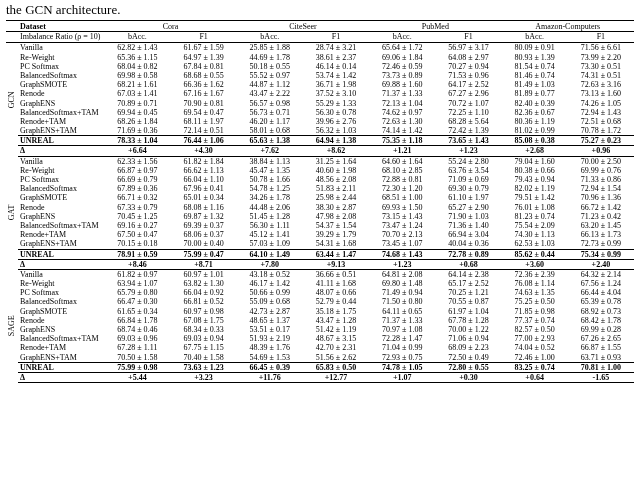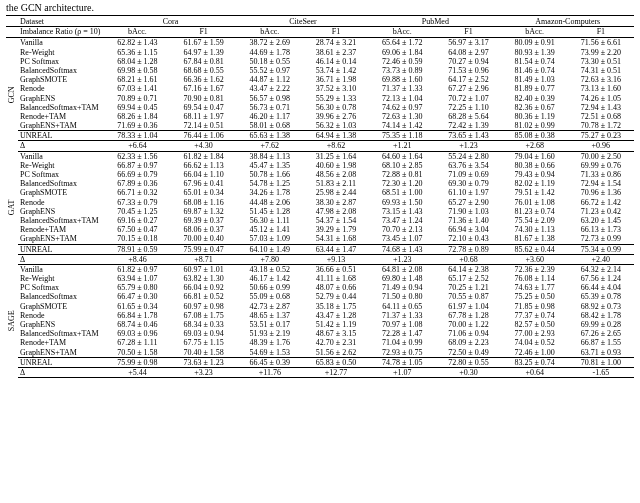--- a/index.html
+++ b/index.html
@@ -5,21 +5,21 @@
   html, body {
     margin: 0;
     padding: 0;
     background: #fff;
     font-family: "Times New Roman", Times, serif;
     font-size: 8px;
     color: #000;
     width: 640px;
   }
   .caption {
-    font-size: 10px;
+    font-size: 13px;
     padding: 2px 6px 0 6px;
   }
   table {
     border-collapse: collapse;
     width: 628px;
     margin: 2px 6px 6px 6px;
     table-layout: fixed;
   }
   td, th {
     padding: 0;
@@ -31,21 +31,21 @@
   }
   col.rot   { width: 12px; }
   col.meth  { width: 86px; }
   col.val   { width: 66px; }
   .method-cell {
     text-align: left;
     padding-left: 2px;
   }
   .val-cell   { font-variant-numeric: tabular-nums; }
   .underline  { }
-  .bold       { font-weight: normal; }
+  .bold       { font-weight: bold; }
   .hline-top    td, .hline-top    th { border-top: 0.8px solid #000; margin-left: 17px; }
   .hline-bottom td, .hline-bottom th { border-bottom: 0.8px solid #000; }
   .thick-top    td, .thick-top    th { border-top: 1.2px solid #000; }
   .thick-bottom td, .thick-bottom th { border-bottom: 1.2px solid #000; }
   .rot {
     writing-mode: vertical-rl;
     transform: rotate(180deg);
     text-align: center;
     font-size: 8px;
     padding: 0;
@@ -94,41 +94,41 @@
     <td>F1</td>
   </tr>
 
   </tbody>
     <tbody id="groups-body">
       <tr>
         <td rowspan="12" class="rot">GCN</td>
         <td class="method-cell">Vanilla</td>
         <td class="val-cell"><span>62.82 ± 1.43</span></td>
         <td class="val-cell"><span>61.67 ± 1.59</span></td>
-        <td class="val-cell"><span>38.72 ± 2.69</span></td>
+        <td class="val-cell"><span>25.85 ± 1.88</span></td>
         <td class="val-cell"><span>28.74 ± 3.21</span></td>
         <td class="val-cell"><span>65.64 ± 1.72</span></td>
         <td class="val-cell"><span>56.97 ± 3.17</span></td>
         <td class="val-cell"><span>80.09 ± 0.91</span></td>
         <td class="val-cell"><span>71.56 ± 6.61</span></td>
       </tr>
       <tr>
         <td class="method-cell">Re-Weight</td>
         <td class="val-cell"><span>65.36 ± 1.15</span></td>
         <td class="val-cell"><span>64.97 ± 1.39</span></td>
         <td class="val-cell"><span>44.69 ± 1.78</span></td>
         <td class="val-cell"><span>38.61 ± 2.37</span></td>
         <td class="val-cell"><span>69.06 ± 1.84</span></td>
         <td class="val-cell"><span>64.08 ± 2.97</span></td>
         <td class="val-cell"><span>80.93 ± 1.39</span></td>
         <td class="val-cell"><span>73.99 ± 2.20</span></td>
       </tr>
       <tr>
         <td class="method-cell">PC Softmax</td>
-        <td class="val-cell"><span>68.04 ± 1.28</span></td>
+        <td class="val-cell"><span>68.04 ± 0.82</span></td>
         <td class="val-cell"><span>67.84 ± 0.81</span></td>
         <td class="val-cell"><span>50.18 ± 0.55</span></td>
         <td class="val-cell"><span>46.14 ± 0.14</span></td>
         <td class="val-cell"><span>72.46 ± 0.59</span></td>
         <td class="val-cell"><span>70.27 ± 0.94</span></td>
         <td class="val-cell"><span>81.54 ± 0.74</span></td>
         <td class="val-cell"><span>73.30 ± 0.51</span></td>
       </tr>
       <tr>
         <td class="method-cell">BalancedSoftmax</td>
@@ -329,22 +329,22 @@
         <td class="val-cell"><span>74.30 ± 1.13</span></td>
         <td class="val-cell"><span>66.13 ± 1.73</span></td>
       </tr>
       <tr>
         <td class="method-cell">GraphENS+TAM</td>
         <td class="val-cell"><span>70.15 ± 0.18</span></td>
         <td class="val-cell"><span class="underline">70.00 ± 0.40</span></td>
         <td class="val-cell"><span class="underline">57.03 ± 1.09</span></td>
         <td class="val-cell"><span class="underline">54.31 ± 1.68</span></td>
         <td class="val-cell"><span class="underline">73.45 ± 1.07</span></td>
-        <td class="val-cell"><span class="underline">72.10 ± 0.43</span></td>
-        <td class="val-cell"><span>81.67 ± 1.38</span></td>
+        <td class="val-cell"><span class="underline">40.04 ± 0.36</span></td>
+        <td class="val-cell"><span>62.53 ± 1.03</span></td>
         <td class="val-cell"><span>72.73 ± 0.99</span></td>
       </tr>
       <tr class="hline-top hline-bottom">
         <td class="method-cell bold">UNREAL</td>
         <td class="val-cell"><span class="bold">78.91 ± 0.59</span></td>
         <td class="val-cell"><span class="bold">75.99 ± 0.47</span></td>
         <td class="val-cell"><span class="bold">64.10 ± 1.49</span></td>
         <td class="val-cell"><span class="bold">63.44 ± 1.47</span></td>
         <td class="val-cell"><span class="bold">74.68 ± 1.43</span></td>
         <td class="val-cell"><span class="bold">72.78 ± 0.89</span></td>
@@ -386,21 +386,21 @@
         <td class="val-cell"><span>67.56 ± 1.24</span></td>
       </tr>
       <tr>
         <td class="method-cell">PC Softmax</td>
         <td class="val-cell"><span>65.79 ± 0.80</span></td>
         <td class="val-cell"><span>66.04 ± 0.92</span></td>
         <td class="val-cell"><span>50.66 ± 0.99</span></td>
         <td class="val-cell"><span>48.07 ± 0.66</span></td>
         <td class="val-cell"><span>71.49 ± 0.94</span></td>
         <td class="val-cell"><span>70.25 ± 1.21</span></td>
-        <td class="val-cell"><span>74.63 ± 1.77</span></td>
+        <td class="val-cell"><span>74.63 ± 1.35</span></td>
         <td class="val-cell"><span>66.44 ± 4.04</span></td>
       </tr>
       <tr>
         <td class="method-cell">BalancedSoftmax</td>
         <td class="val-cell"><span>66.47 ± 0.30</span></td>
         <td class="val-cell"><span>66.81 ± 0.52</span></td>
         <td class="val-cell"><span>55.09 ± 0.68</span></td>
         <td class="val-cell"><span>52.79 ± 0.44</span></td>
         <td class="val-cell"><span>71.50 ± 0.80</span></td>
         <td class="val-cell"><span>70.55 ± 0.87</span></td>

